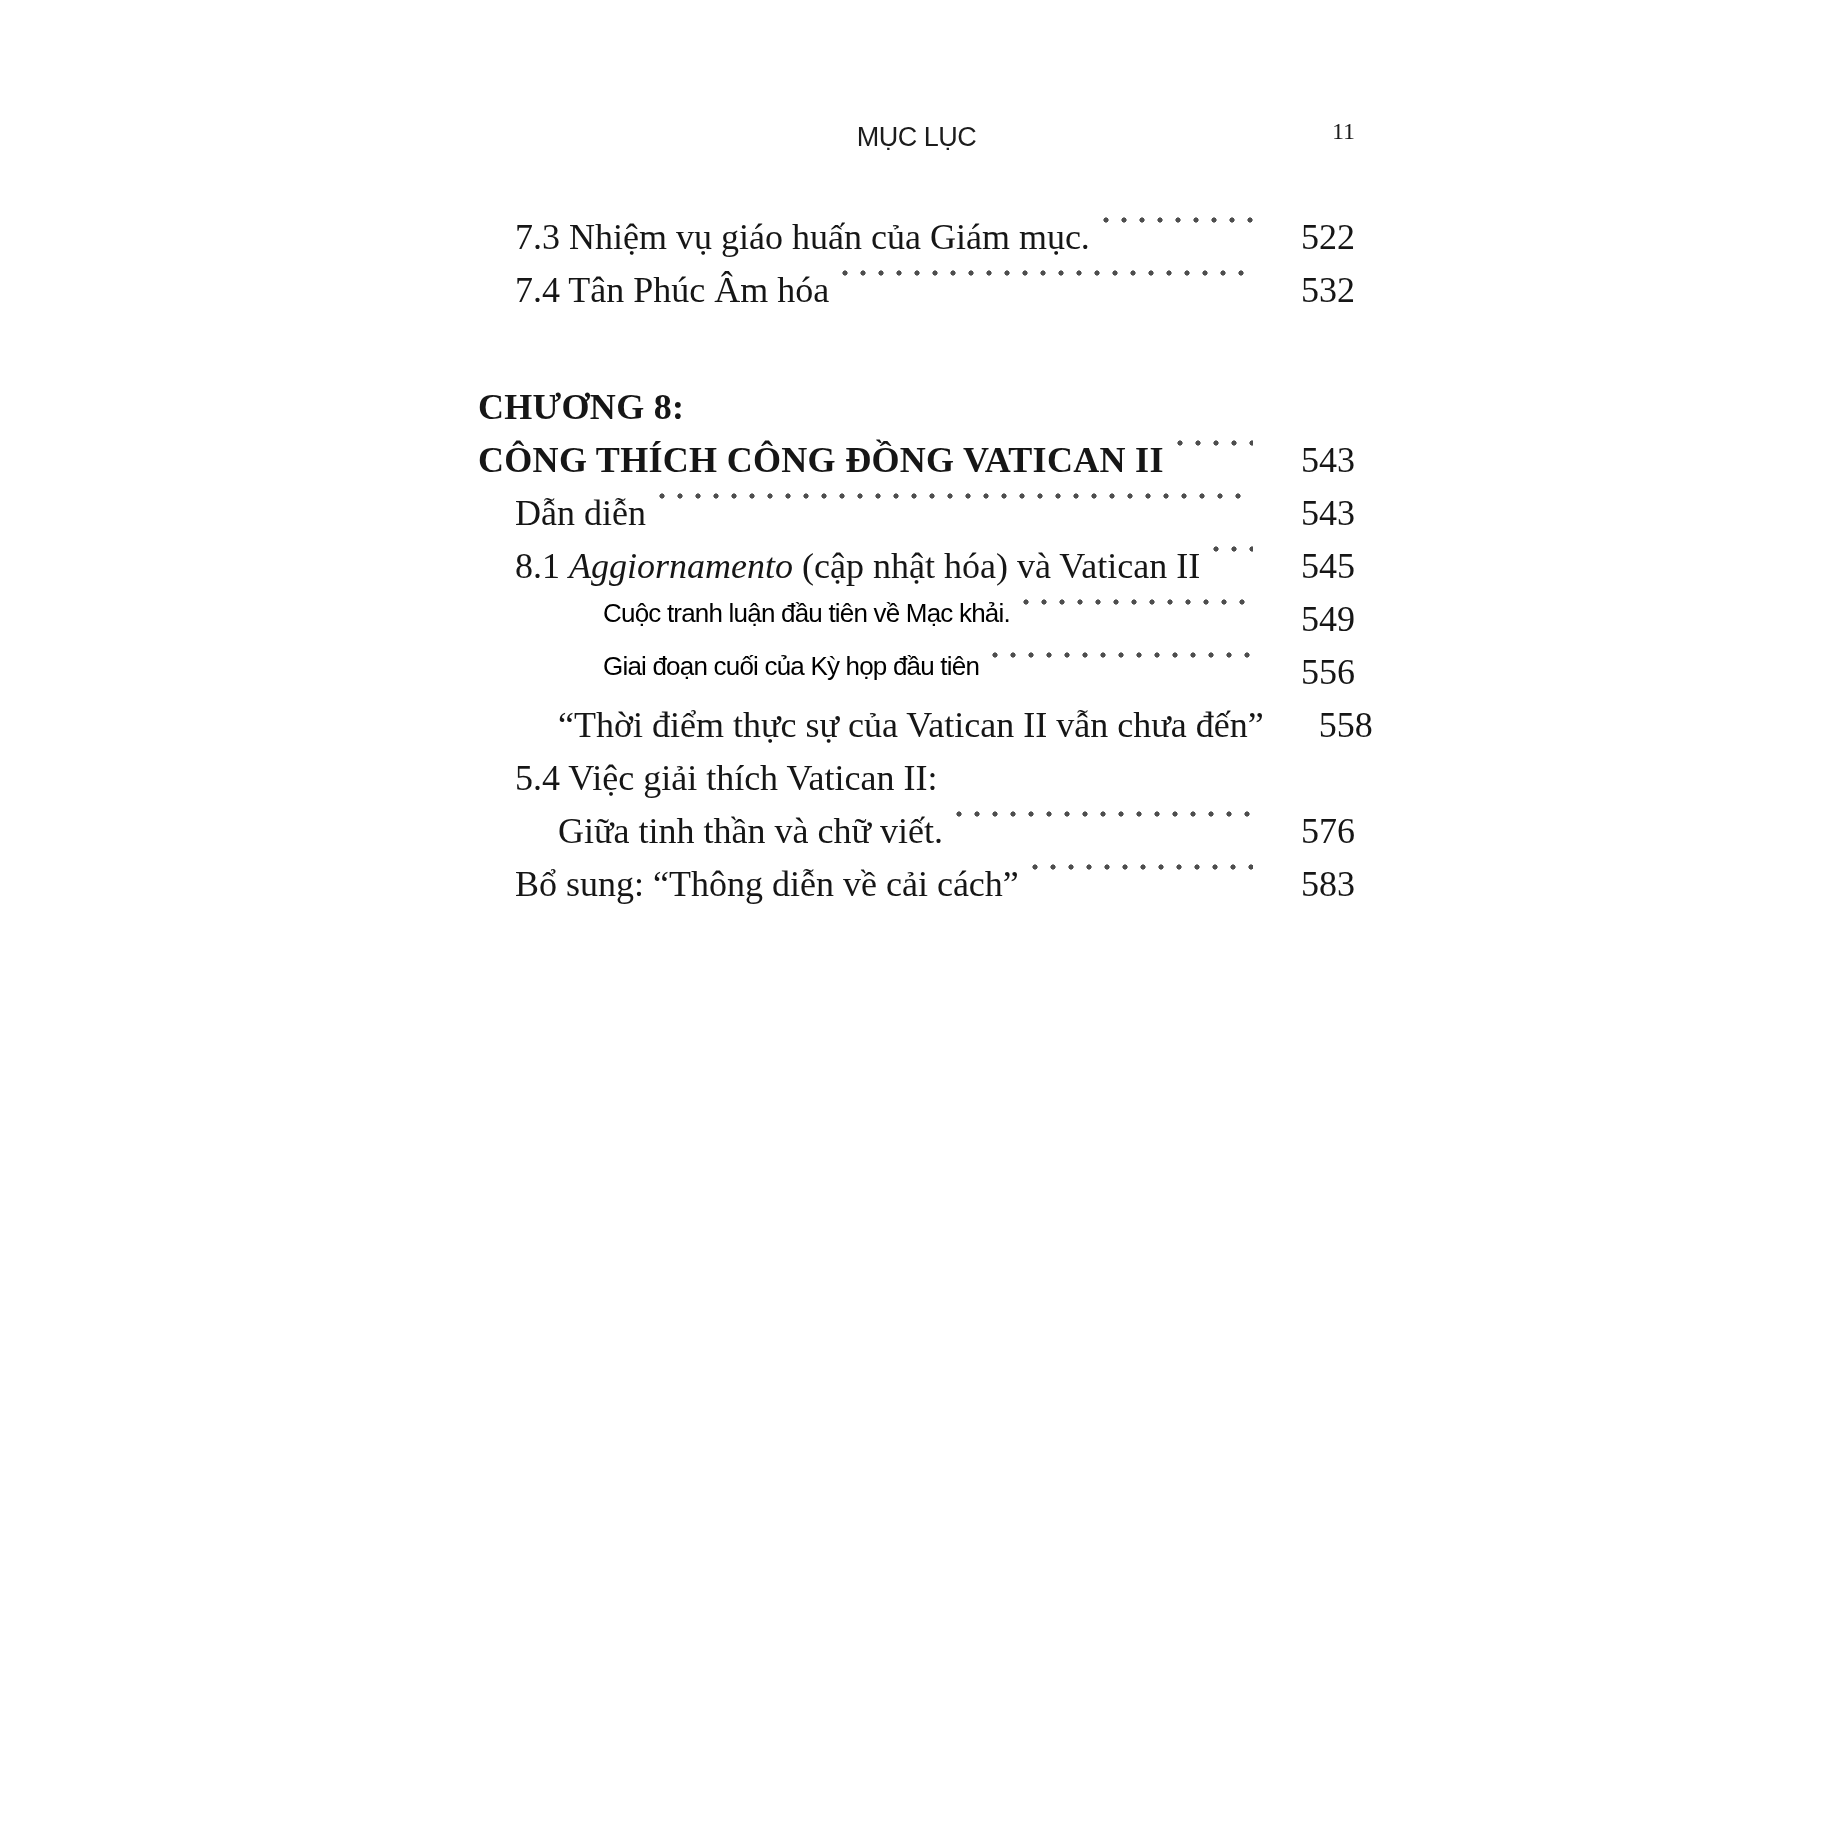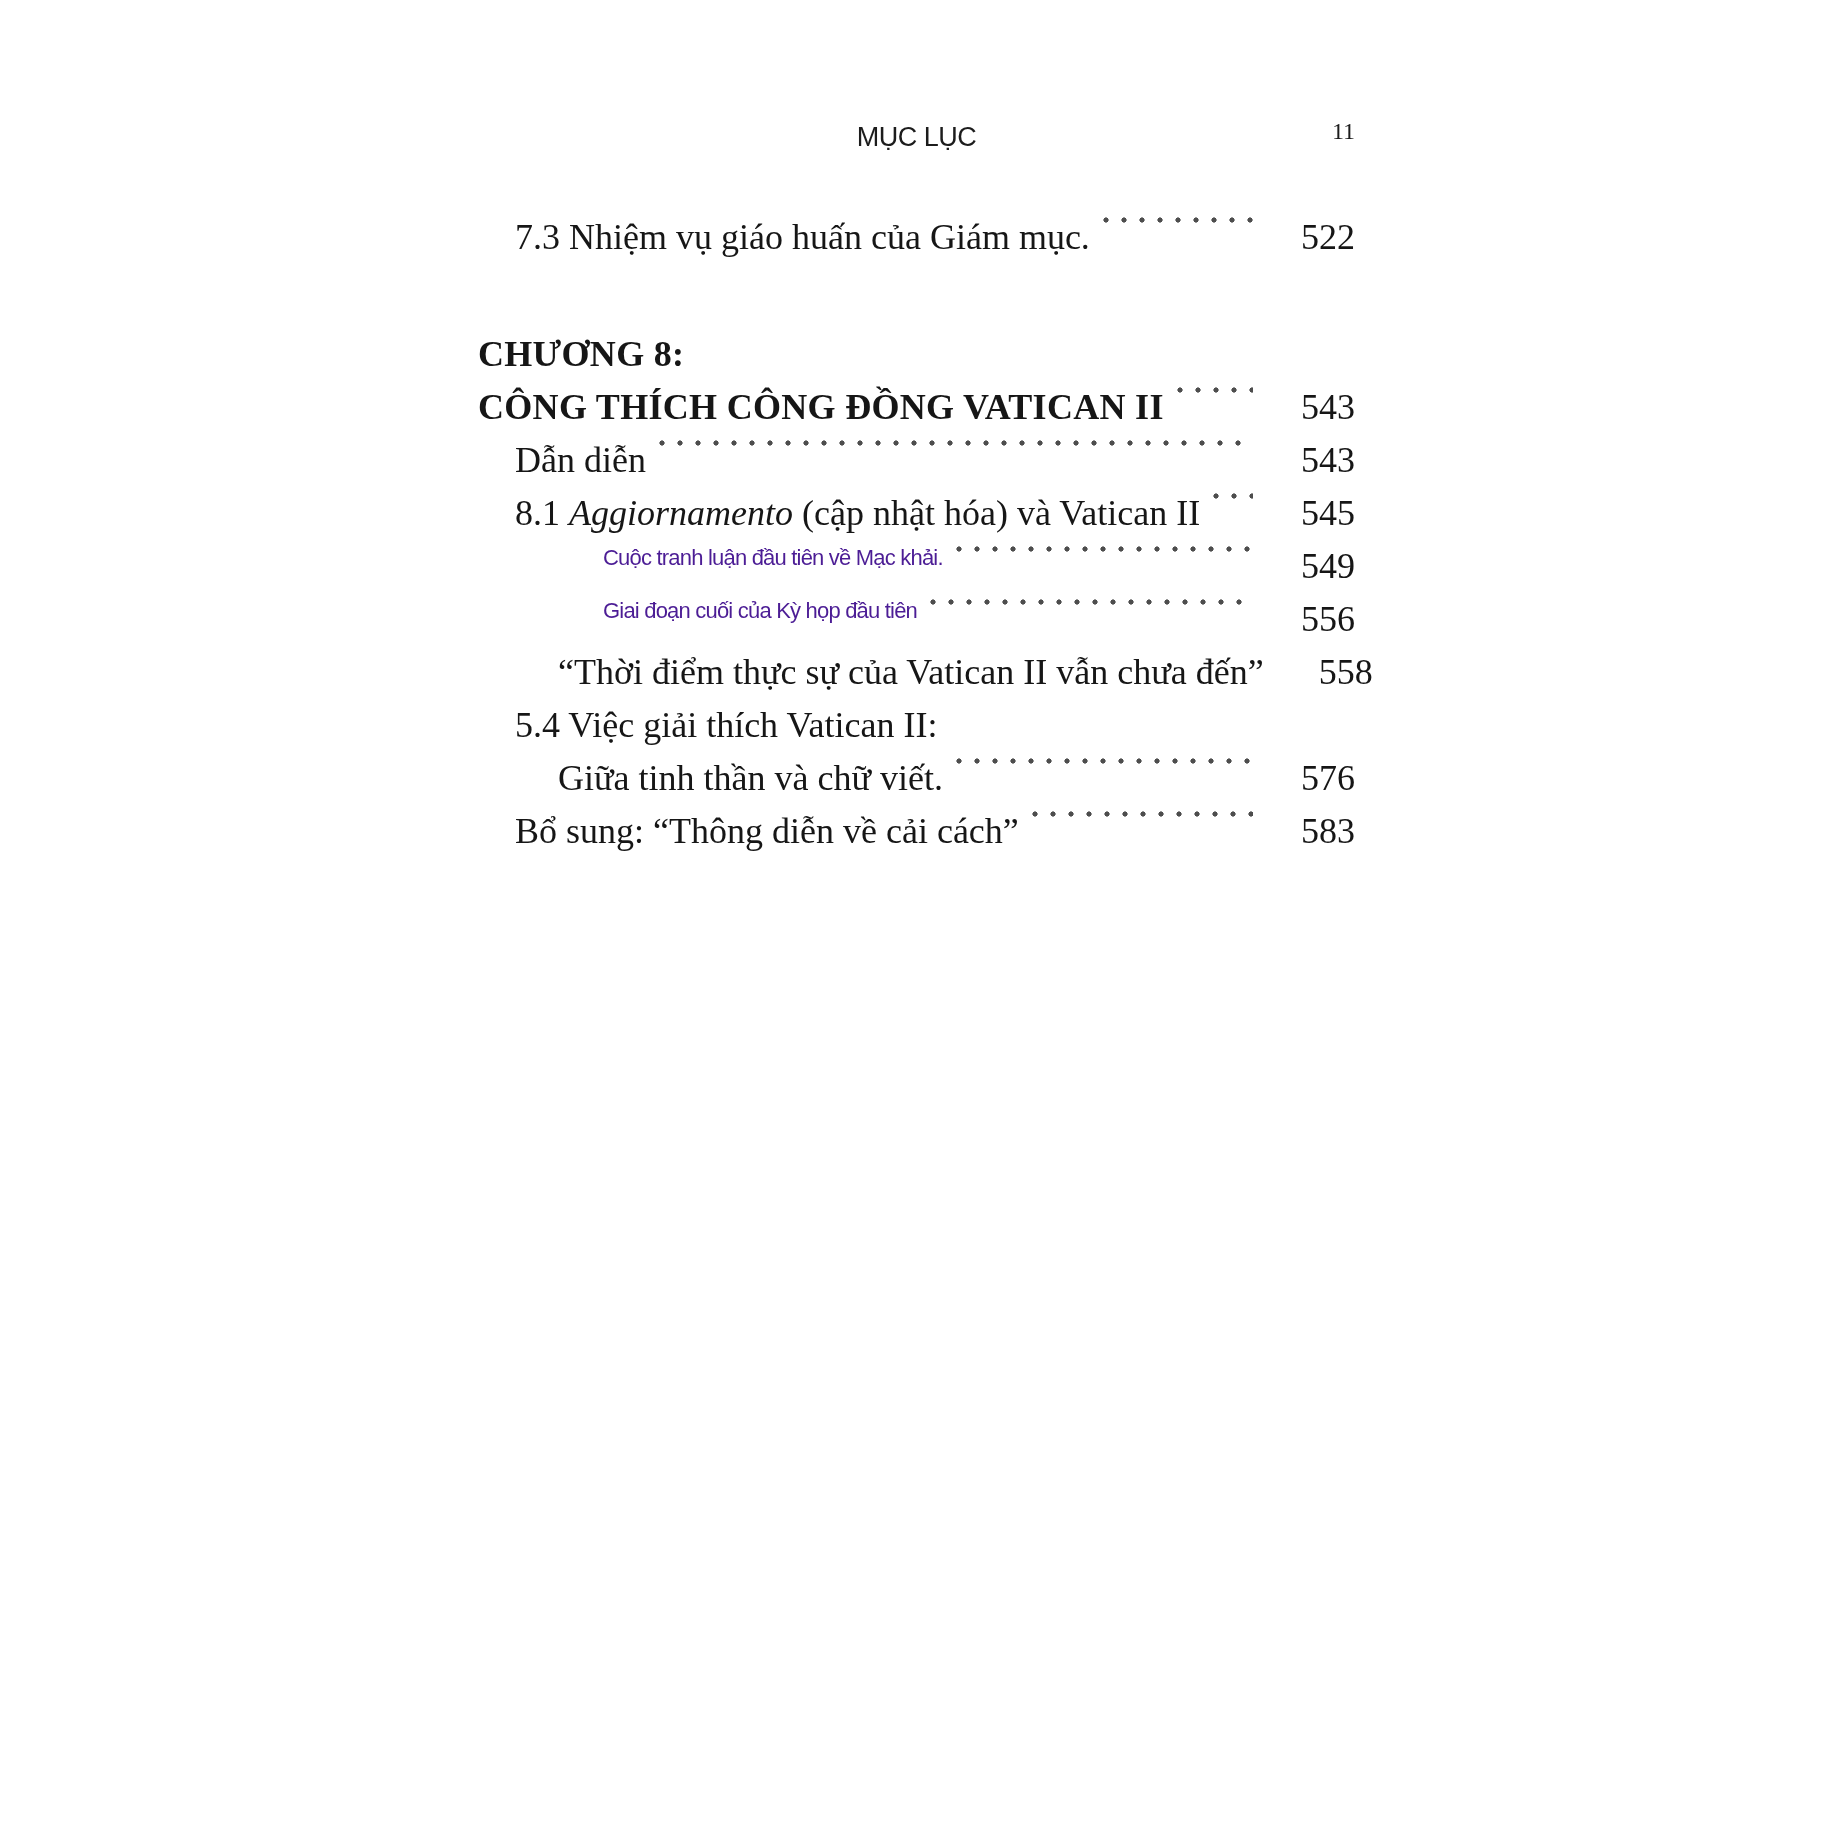--- a/index.html
+++ b/index.html
@@ -51,23 +51,23 @@
   }
   .row.gap-lg { margin-top: 64px; }
   .row.gap-md { margin-top: 56px; }
   .row .title {
     font-size: 36px;
     color: #161616;
   }
   .row.bold .title { font-weight: bold; letter-spacing: 0.3px; }
   .row.sub .title {
     font-family: "Liberation Sans", "DejaVu Sans", sans-serif;
-    font-size: 22px;
+    font-size: 26px;
     letter-spacing: -0.8px;
-    color: #4c1d95;
+    color: #000000;
   }
   .row .title .it { font-style: italic; }
   .ind0 { padding-left: 0; }
   .ind1 { padding-left: 37px; }
   .ind2 { padding-left: 80px; }
   .ind3 { padding-left: 125px; }
   .leader {
     flex: 1;
     height: 7px;
     margin: 0 10px 0 7px;
@@ -89,20 +89,25 @@
 <body>
 
 <div class="page">
   <div class="header">MỤC LỤC</div>
   <div class="pagenum-folio">11</div>
   <div class="toc" id="toc">
       <div class="row ind1">
         <span class="title"><span>7.3 Nhiệm vụ giáo huấn của Giám mục.</span></span>
         <span class="leader"></span>
         <span class="num">522</span>
+      </div>
+      <div class="row ind1">
+        <span class="title"><span>7.4 Tân Phúc Âm hóa</span></span>
+        <span class="leader"></span>
+        <span class="num">532</span>
       </div>
       <div class="row ind0 bold no-dots gap-lg">
         <span class="title"><span>CHƯƠNG 8:</span></span>
       </div>
       <div class="row ind0 bold">
         <span class="title"><span>CÔNG THÍCH CÔNG ĐỒNG VATICAN II</span></span>
         <span class="leader"></span>
         <span class="num">543</span>
       </div>
       <div class="row ind1">

